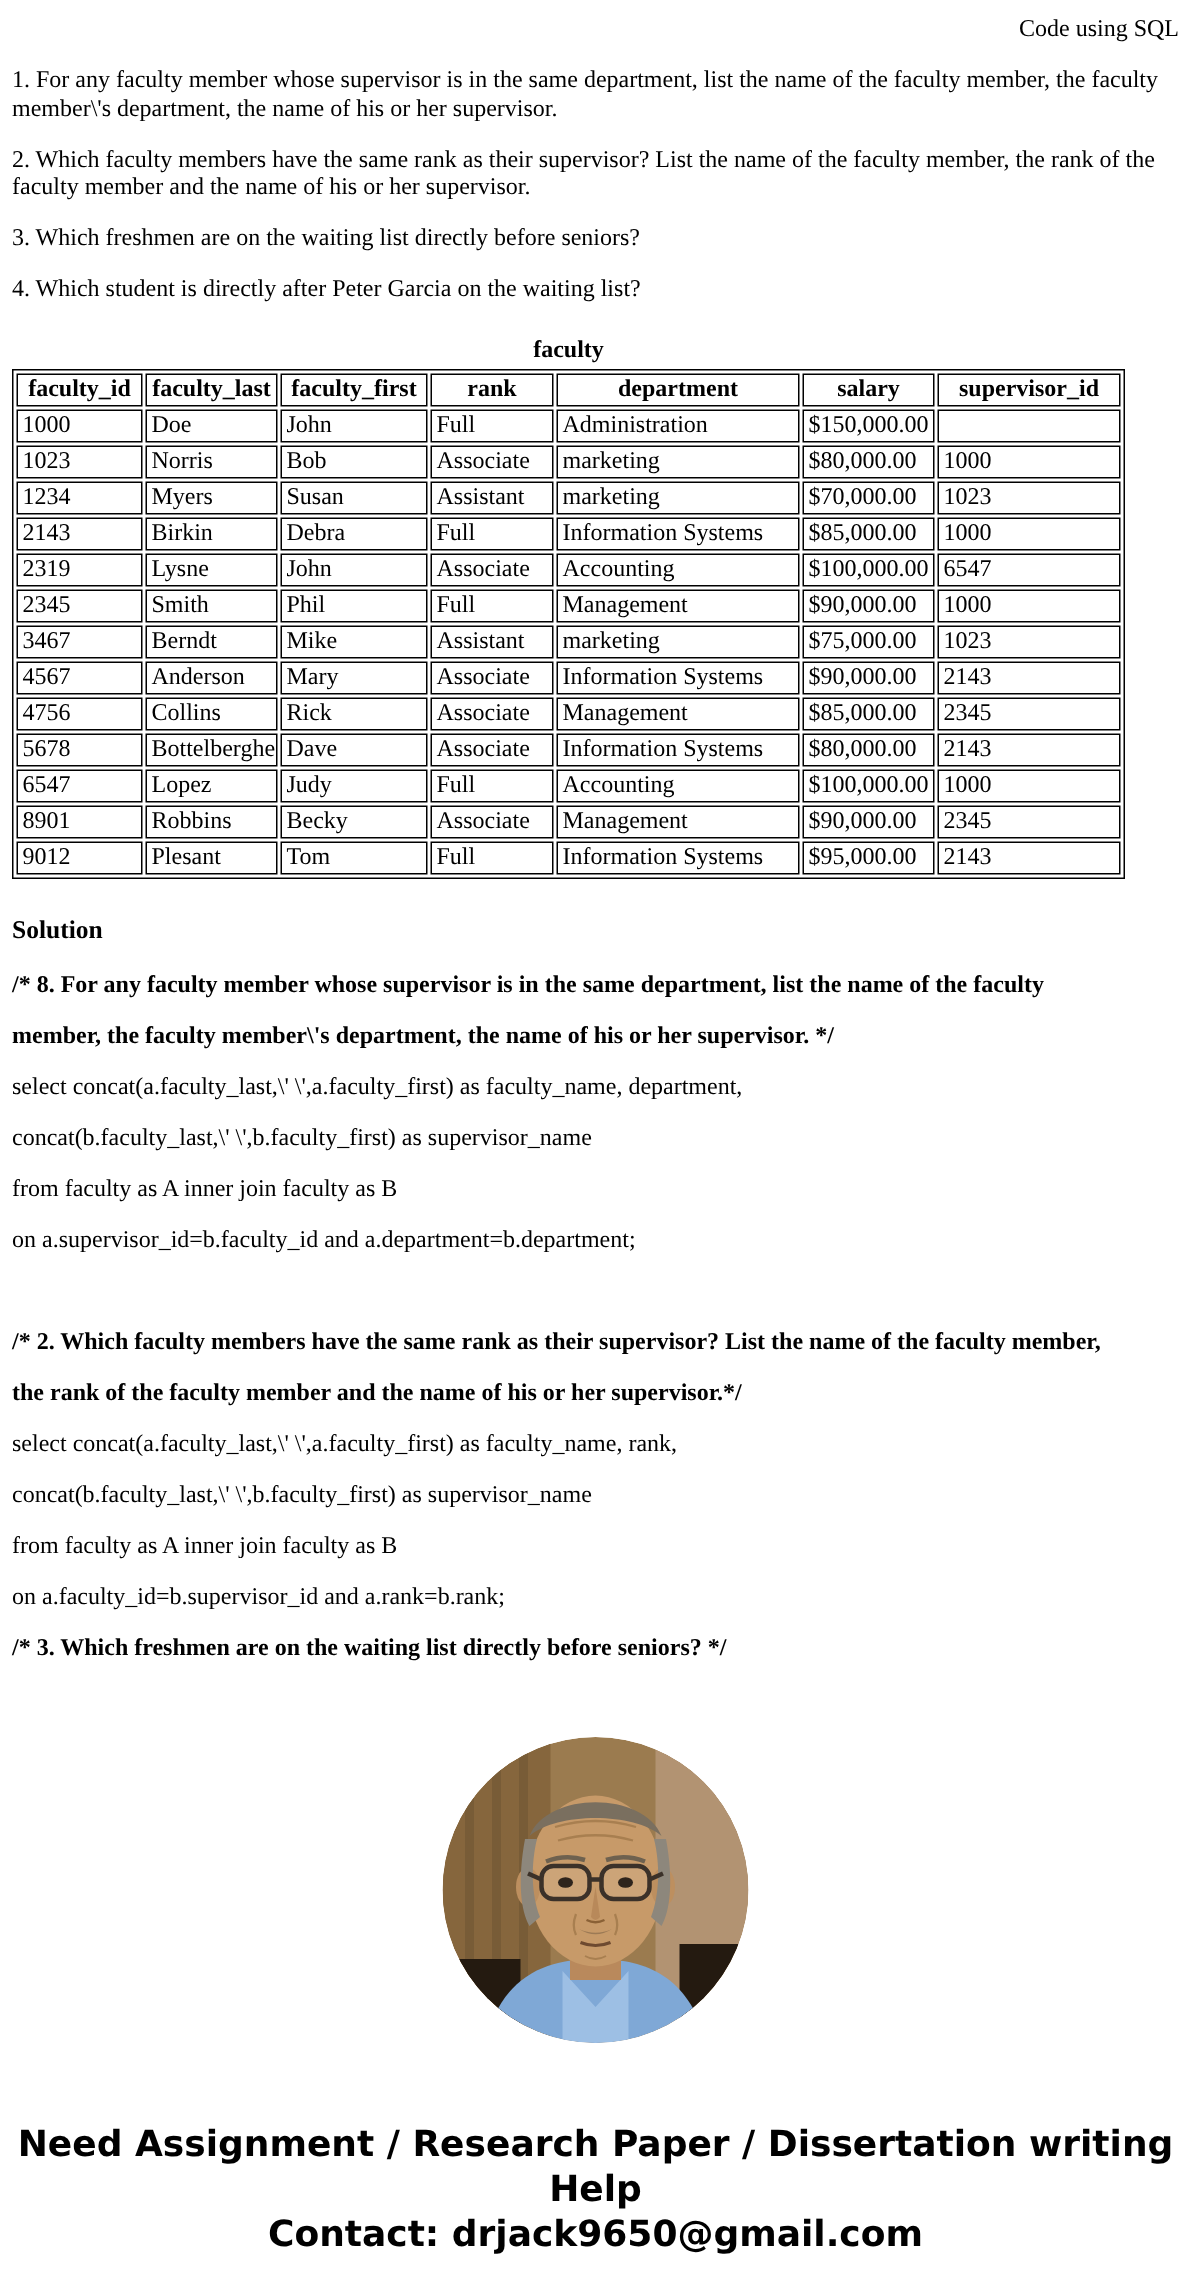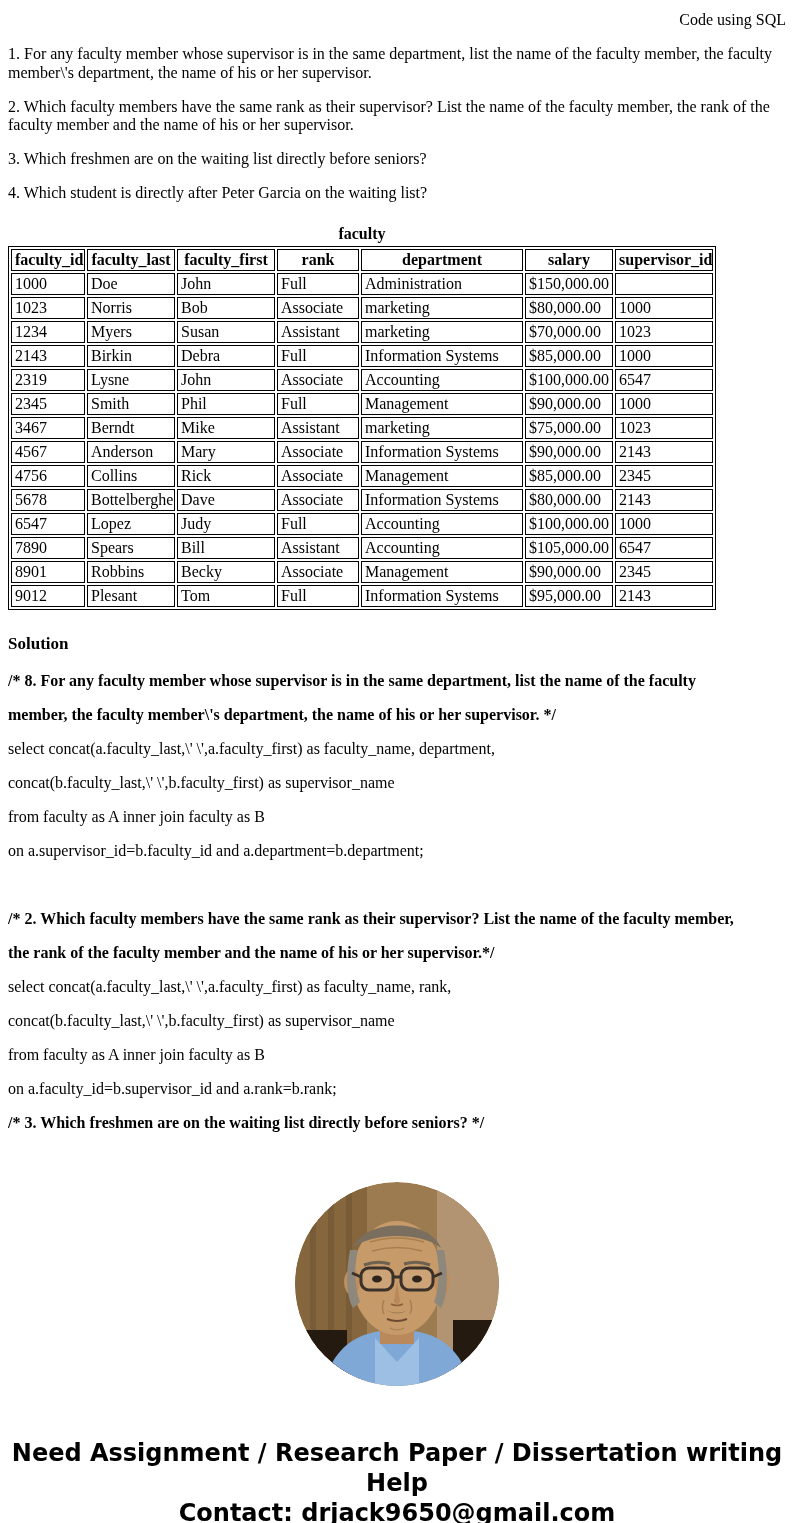--- a/index.html
+++ b/index.html
@@ -32,27 +32,27 @@
   table.faculty th, table.faculty td {
     border: 1px solid #000;
     padding: 0 3px;
     height: 22px;
     font-size: 16px;
     overflow: hidden;
     white-space: nowrap;
   }
   table.faculty th { text-align: center; font-weight: bold; }
   table.faculty td { text-align: left; }
-  table.faculty th:nth-child(1){ width: 74px; }
+  table.faculty th:nth-child(1){ width: 84px; }
   table.faculty th:nth-child(2){ width: 88px; text-align: center; }
   table.faculty th:nth-child(3){ width: 98px; }
   table.faculty th:nth-child(4){ width: 82px; }
   table.faculty th:nth-child(5){ width: 162px; }
   table.faculty th:nth-child(6){ width: 88px; }
-  table.faculty th:nth-child(7){ width: 98px; }
+  table.faculty th:nth-child(7){ width: 122px; }
 
   .solution-heading {
     font-size: 17px;
     font-weight: bold;
     margin: 24px 0 10px 0;
   }
   .sol-p {
     margin: 0;
     line-height: 34px;
     font-size: 16px;
@@ -200,29 +200,20 @@
             <td>2143</td>
           </tr>
           <tr>
             <td>6547</td>
             <td>Lopez</td>
             <td>Judy</td>
             <td>Full</td>
             <td>Accounting</td>
             <td>$100,000.00</td>
             <td>1000</td>
-          </tr>
-          <tr>
-            <td>7890</td>
-            <td>Spears</td>
-            <td>Bill</td>
-            <td>Assistant</td>
-            <td>Accounting</td>
-            <td>$105,000.00</td>
-            <td>6547</td>
           </tr>
           <tr>
             <td>8901</td>
             <td>Robbins</td>
             <td>Becky</td>
             <td>Associate</td>
             <td>Management</td>
             <td>$90,000.00</td>
             <td>2345</td>
           </tr>

